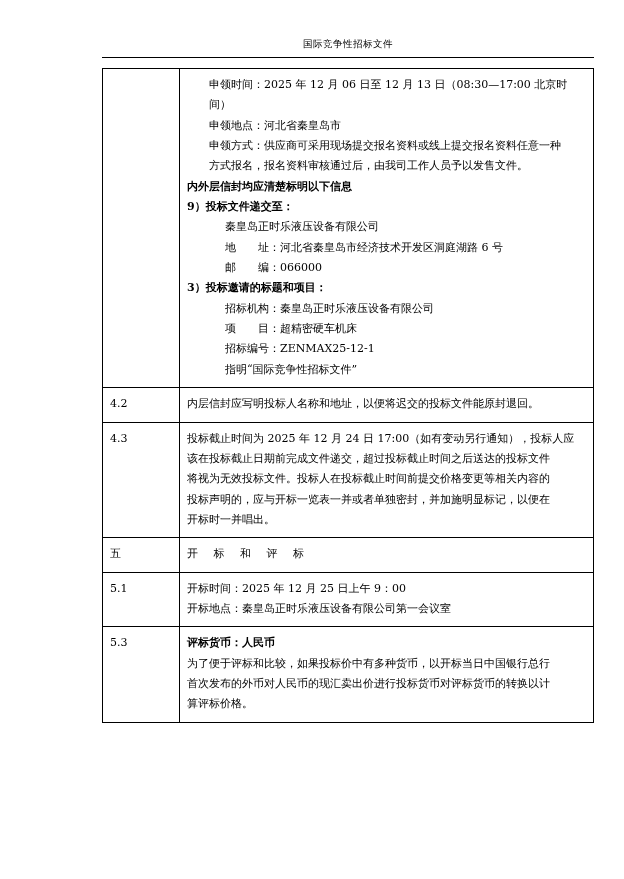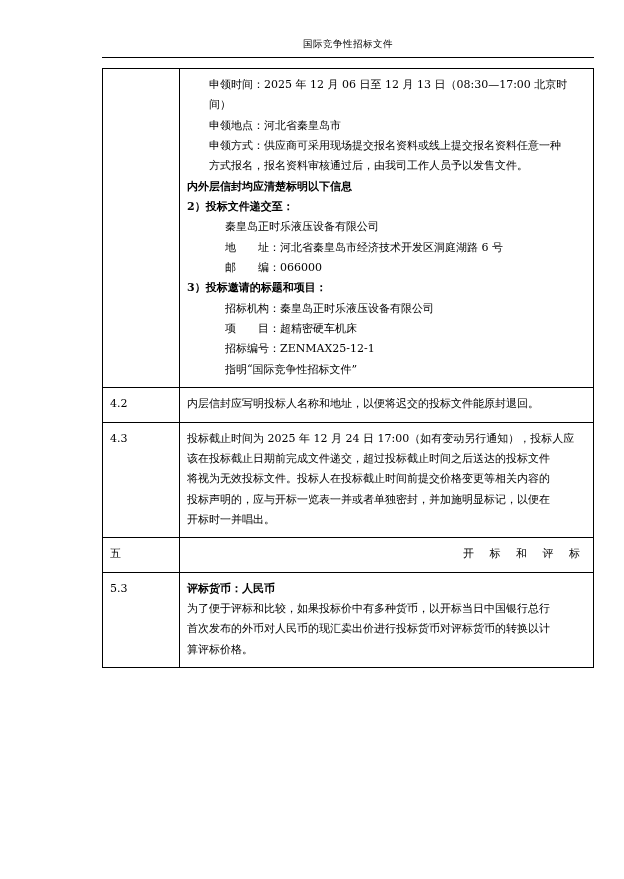--- a/index.html
+++ b/index.html
@@ -52,21 +52,21 @@
   td.body {
     width: auto;
   }
   .line {
     white-space: pre-wrap;
   }
   .ind1 { padding-left: 22px; }
   .ind2 { padding-left: 38px; }
   .bold { font-weight: bold; }
   .center-title {
-    text-align: right;
+    text-align: left;
     letter-spacing: 6px;
     font-weight: normal;
   }
 </style>
 </head>
 <body>
 
 <div class="page">
   <div class="header">国际竞争性招标文件</div>
 
@@ -74,21 +74,21 @@
     <tbody>
 
       <tr>
         <td class="numcell"></td>
         <td class="body">
           <div class="line ind1">申领时间：2025 年 12 月 06 日至 12 月 13 日（08:30—17:00 北京时间）</div>
           <div class="line ind1">申领地点：河北省秦皇岛市</div>
           <div class="line ind1">申领方式：供应商可采用现场提交报名资料或线上提交报名资料任意一种</div>
           <div class="line ind1">方式报名，报名资料审核通过后，由我司工作人员予以发售文件。</div>
           <div class="line bold">内外层信封均应清楚标明以下信息</div>
-          <div class="line bold">2）投标文件递交至：</div>
+          <div class="line bold">9）投标文件递交至：</div>
           <div class="line ind2">秦皇岛正时乐液压设备有限公司</div>
           <div class="line ind2">地　　址：河北省秦皇岛市经济技术开发区洞庭湖路 6 号</div>
           <div class="line ind2">邮　　编：066000</div>
           <div class="line bold">3）投标邀请的标题和项目：</div>
           <div class="line ind2">招标机构：秦皇岛正时乐液压设备有限公司</div>
           <div class="line ind2">项　　目：超精密硬车机床</div>
           <div class="line ind2">招标编号：ZENMAX25-12-1</div>
           <div class="line ind2">指明“国际竞争性招标文件”</div>
         </td>
       </tr>
@@ -109,20 +109,27 @@
           <div class="line">投标声明的，应与开标一览表一并或者单独密封，并加施明显标记，以便在</div>
           <div class="line">开标时一并唱出。</div>
         </td>
       </tr>
 
       <tr>
         <td class="numcell">五</td>
         <td class="body center-title">开 标 和 评 标</td>
       </tr>
 
+      <tr>
+        <td class="numcell">5.1</td>
+        <td class="body">
+          <div class="line">开标时间：2025 年 12 月 25 日上午 9：00</div>
+          <div class="line">开标地点：秦皇岛正时乐液压设备有限公司第一会议室</div>
+        </td>
+      </tr>
 
 
       <tr>
         <td class="numcell">5.3</td>
         <td class="body">
           <div class="line bold">评标货币：人民币</div>
           <div class="line">为了便于评标和比较，如果投标价中有多种货币，以开标当日中国银行总行</div>
           <div class="line">首次发布的外币对人民币的现汇卖出价进行投标货币对评标货币的转换以计</div>
           <div class="line">算评标价格。</div>
         </td>

